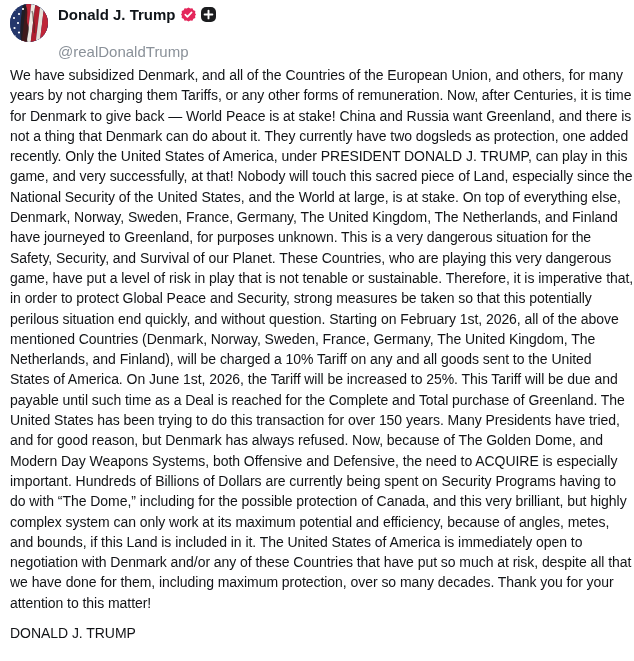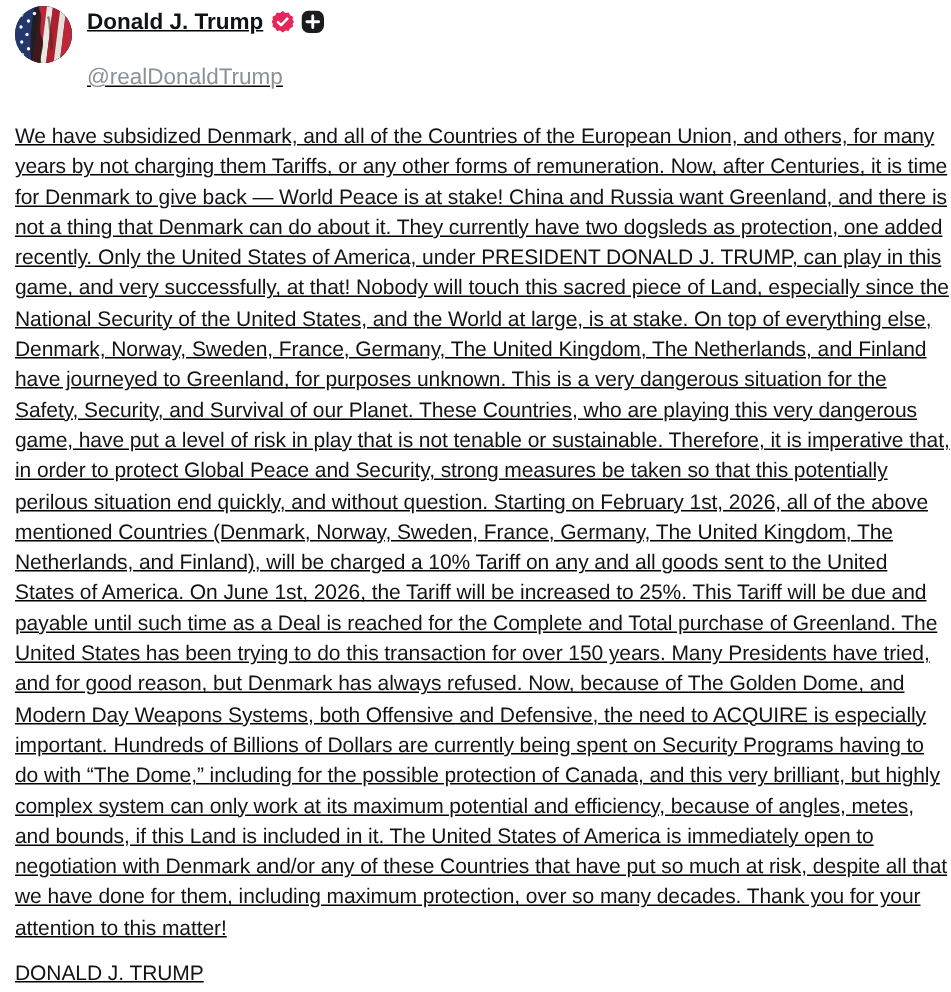--- a/index.html
+++ b/index.html
@@ -2,21 +2,21 @@
 <html><head>
 <meta charset="utf-8">
 <style>
   * { margin: 0; padding: 0; box-sizing: border-box; }
   html, body {
     width: 634px;
     background: #ffffff;
     font-family: "Liberation Sans", "DejaVu Sans", sans-serif;
   }
   body { height: 661px; overflow: hidden; }
-  .post { padding: 4px 0 0 10px; text-decoration: underline; }
+  .post { padding: 4px 0 0 10px; }
 
   .header { display: flex; align-items: flex-start; gap: 10px; }
   .avatar {
     width: 38px; height: 38px; border-radius: 50%;
     overflow: hidden; flex-shrink: 0; cursor: pointer;
     background: #24376b;
   }
   .avatar svg { display: block; }
 
   .author-block { padding-top: 1px; }
@@ -26,21 +26,21 @@
   }
   .author-name { cursor: pointer; }
   .badge { display: inline-flex; align-items: center; }
   .badge svg { display: block; }
   .handle {
     font-size: 15px; color: #8a9199; line-height: 19px; margin-top: 18px;
     cursor: pointer;
   }
 
   .body-text {
-    margin-top: 19px;
+    margin-top: 4px;
     font-size: 14px;
     line-height: 20.3px;
     letter-spacing: -0.05px;
     color: #121417;
   }
 
   .signature {
     margin-top: 10px;
     font-size: 14px;
     line-height: 20.3px;

